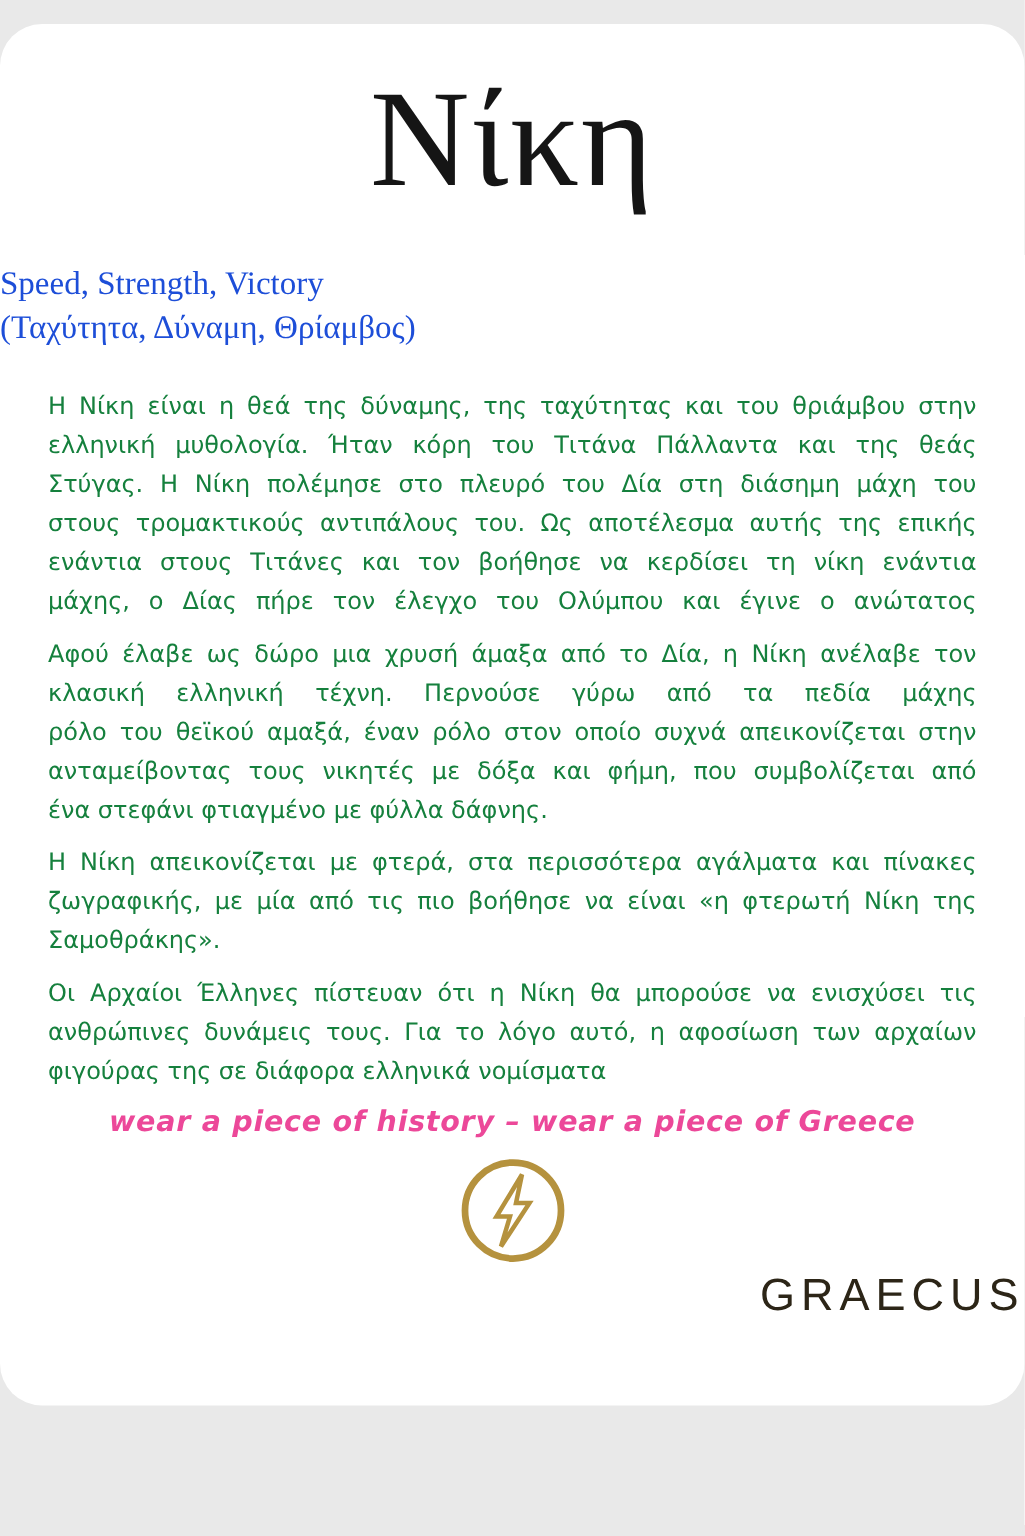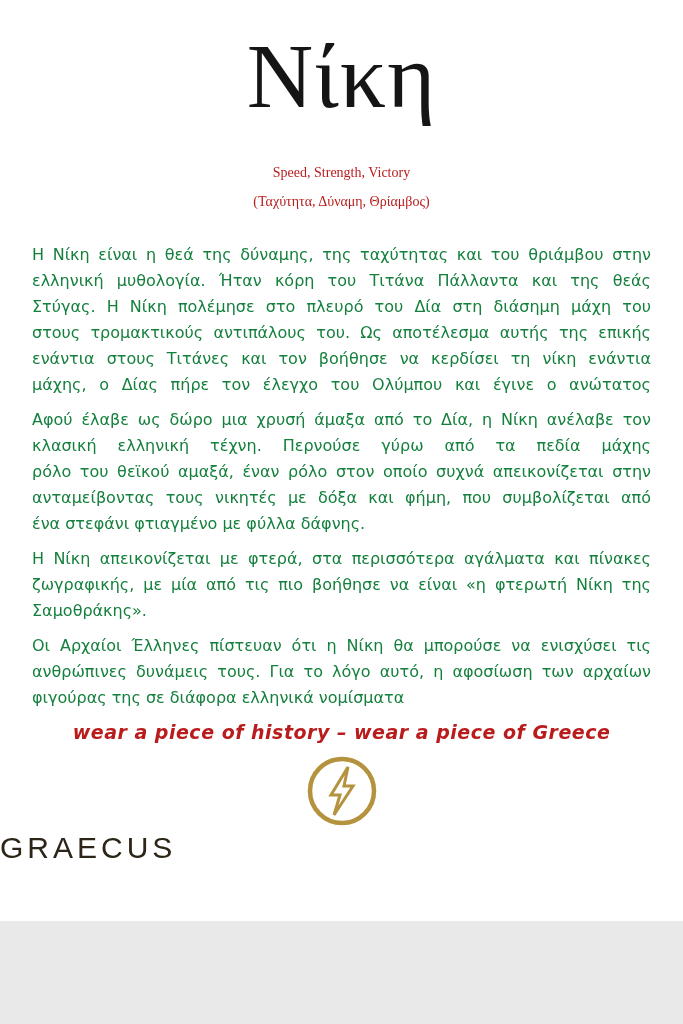--- a/index.html
+++ b/index.html
@@ -1,41 +1,41 @@
 <!DOCTYPE html>
 <html><head>
 <meta charset="utf-8">
 <style>
   html, body { margin: 0; padding: 0; background: #e9e9e9; }
   .page {
     position: relative;
     width: 683px;
     height: 921px;
-    margin: 0 auto;
+    margin: 16px auto;
     background: #ffffff;
     overflow: hidden;
     font-family: "DejaVu Sans", sans-serif;
+    border-radius: 28px;
   }
   .title {
     margin: 30px 0 0 0;
     text-align: center;
     font-family: "Liberation Serif", "DejaVu Serif", serif;
     font-weight: 400;
     font-size: 92px;
     line-height: 1.0;
     color: #151515;
     letter-spacing: 1px;
   }
   .subtitle {
     margin-top: 36px;
-    text-align: center;
     font-family: "Liberation Serif", "DejaVu Serif", serif;
-    font-size: 14px;
+    font-size: 22px;
     line-height: 29px;
-    color: #b91c1c;
+    color: #1d4ed8;
   }
   .bodytext {
     margin: 26px 32px 0 32px;
     color: #15803d;
     font-size: 16px;
   }
   .para { margin: 0 0 9px 0; }
   .line {
     line-height: 26px;
     text-align: justify;
@@ -44,31 +44,31 @@
   }
   .line.last {
     text-align-last: left;
   }
   .tagline {
     margin-top: 10px;
     text-align: center;
     font-style: italic;
     font-weight: bold;
     font-size: 19px;
-    color: #b91c1c;
+    color: #ec4899;
     letter-spacing: 0.5px;
   }
   .logo {
     margin-top: 10px;
     text-align: center;
   }
   .logo svg { display: block; margin: 0 auto; }
   .brand {
     margin-top: 2px;
-    text-align: left;
+    text-align: right;
     font-family: "Liberation Sans", "DejaVu Sans", sans-serif;
     font-size: 30px;
     letter-spacing: 4px;
     color: #2c2517;
     font-weight: 400;
   }
 </style>
 </head>
 <body>
 

